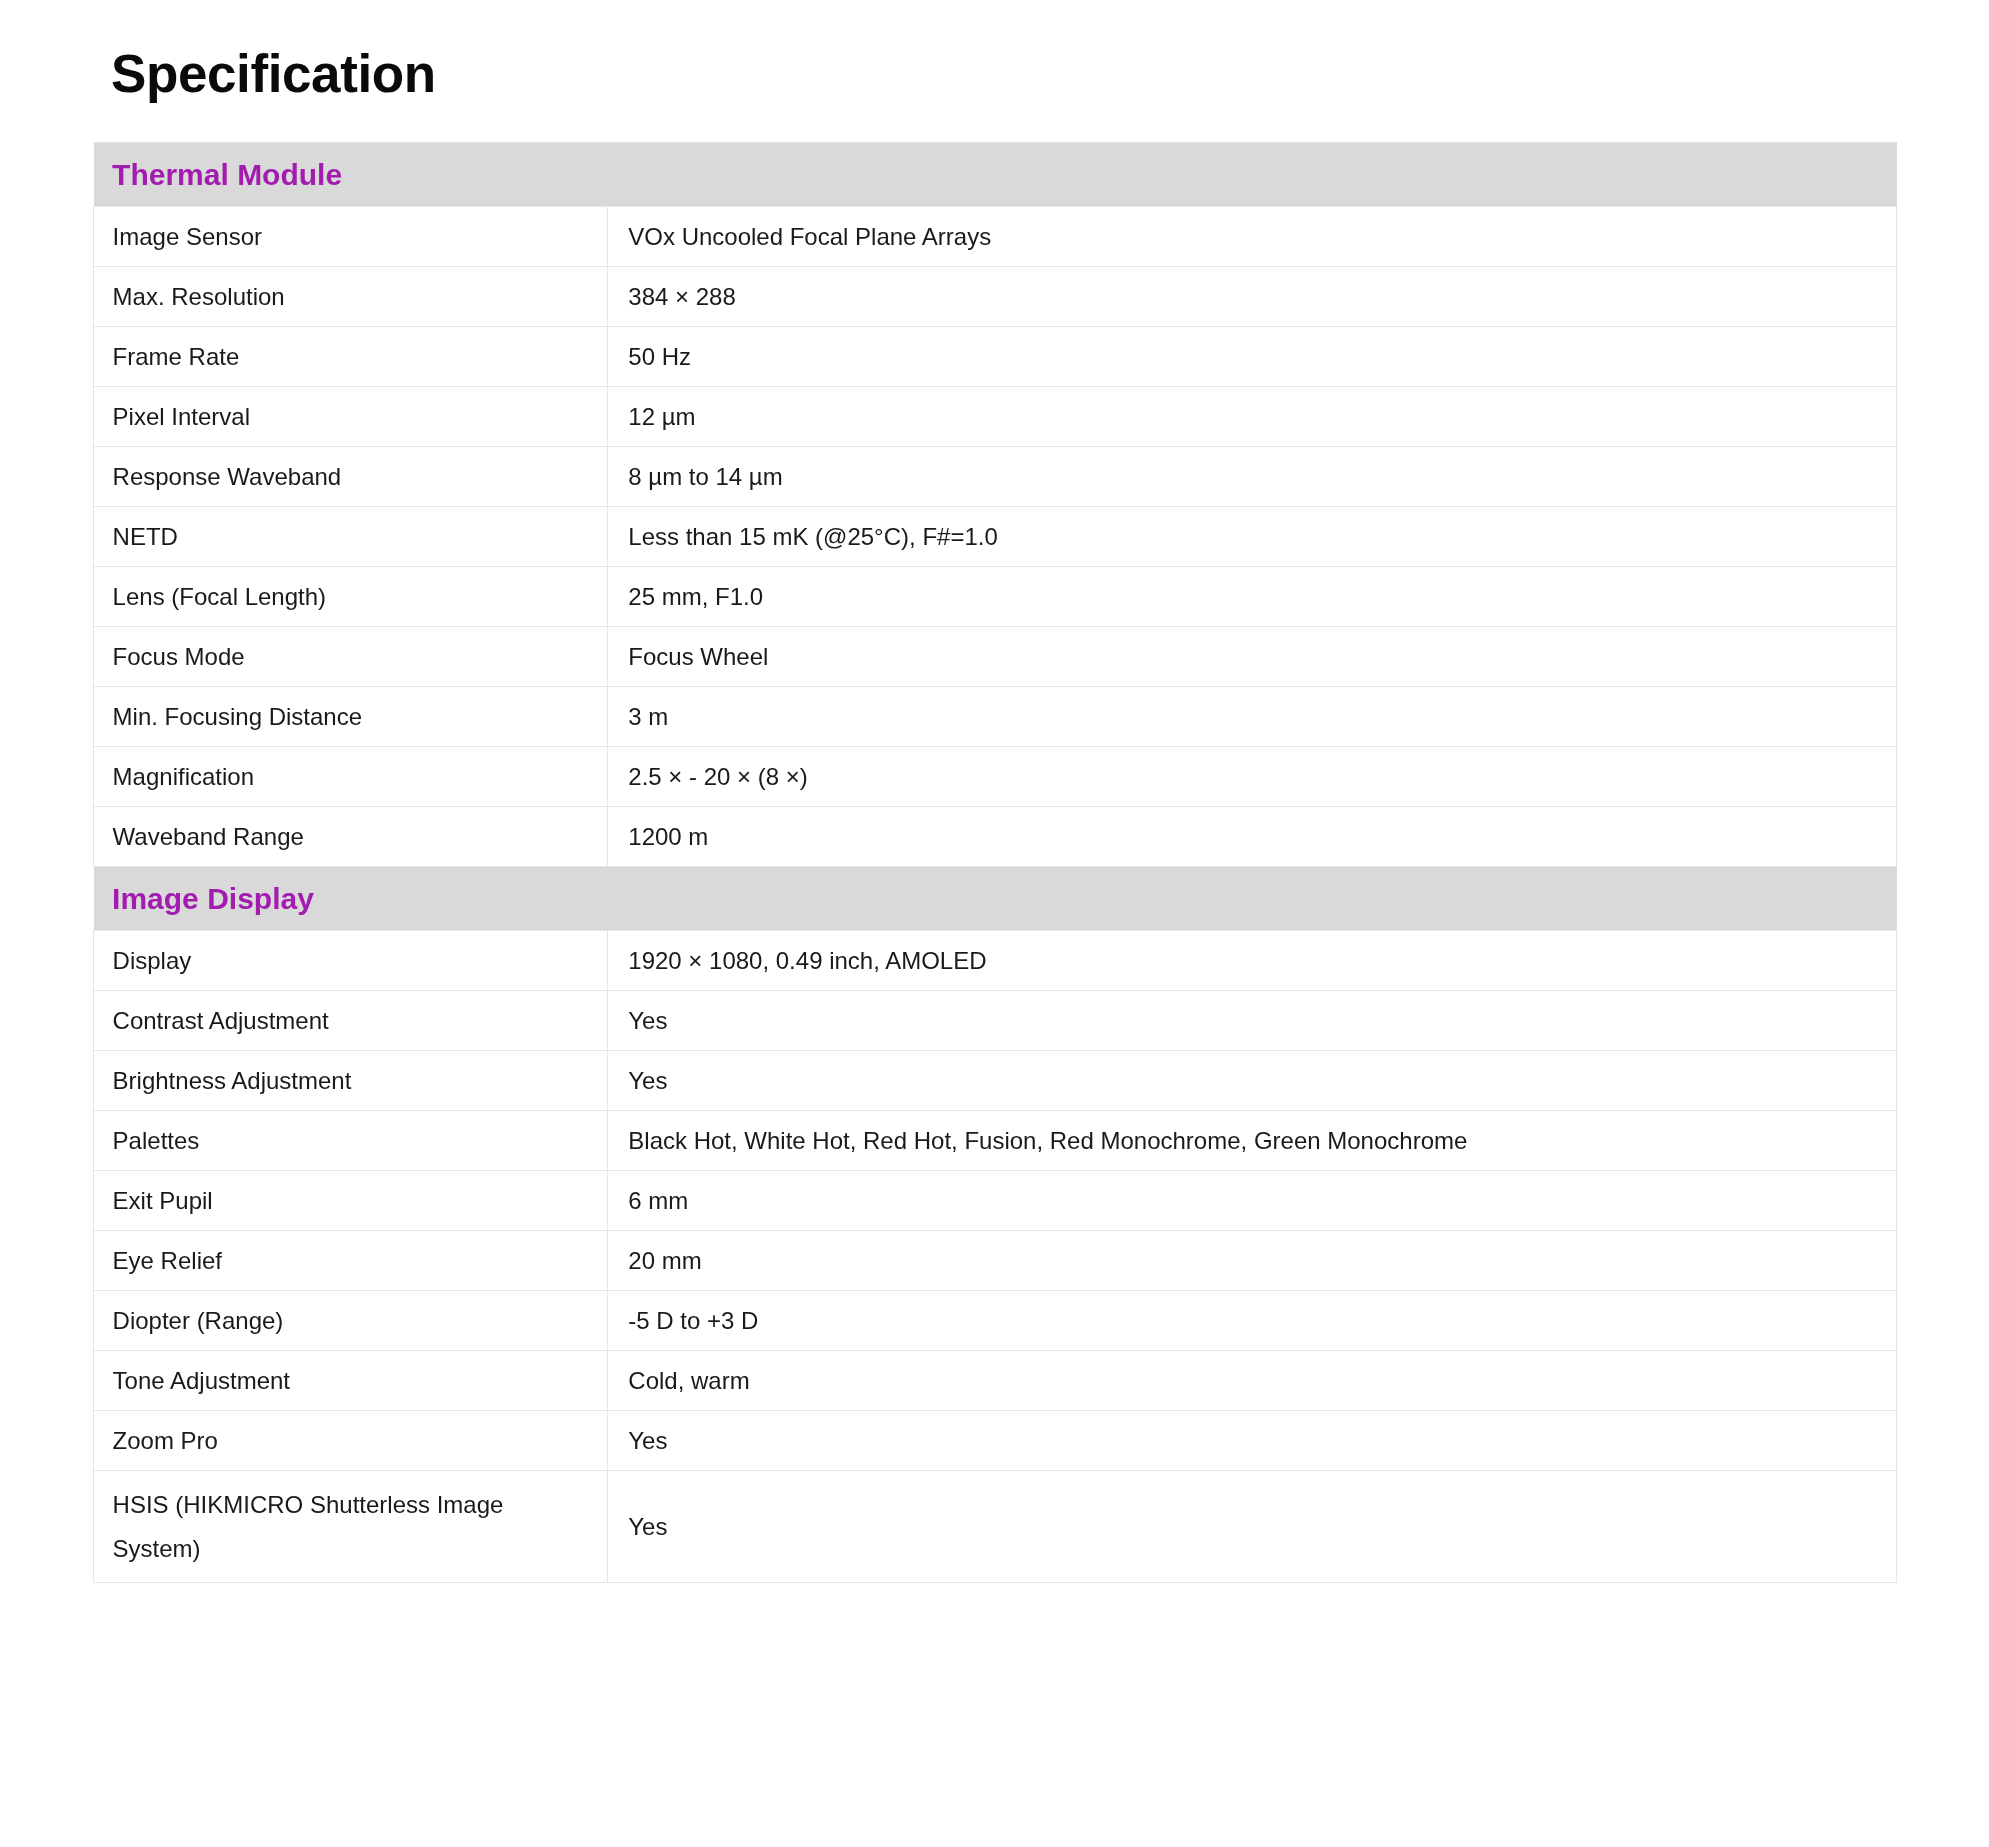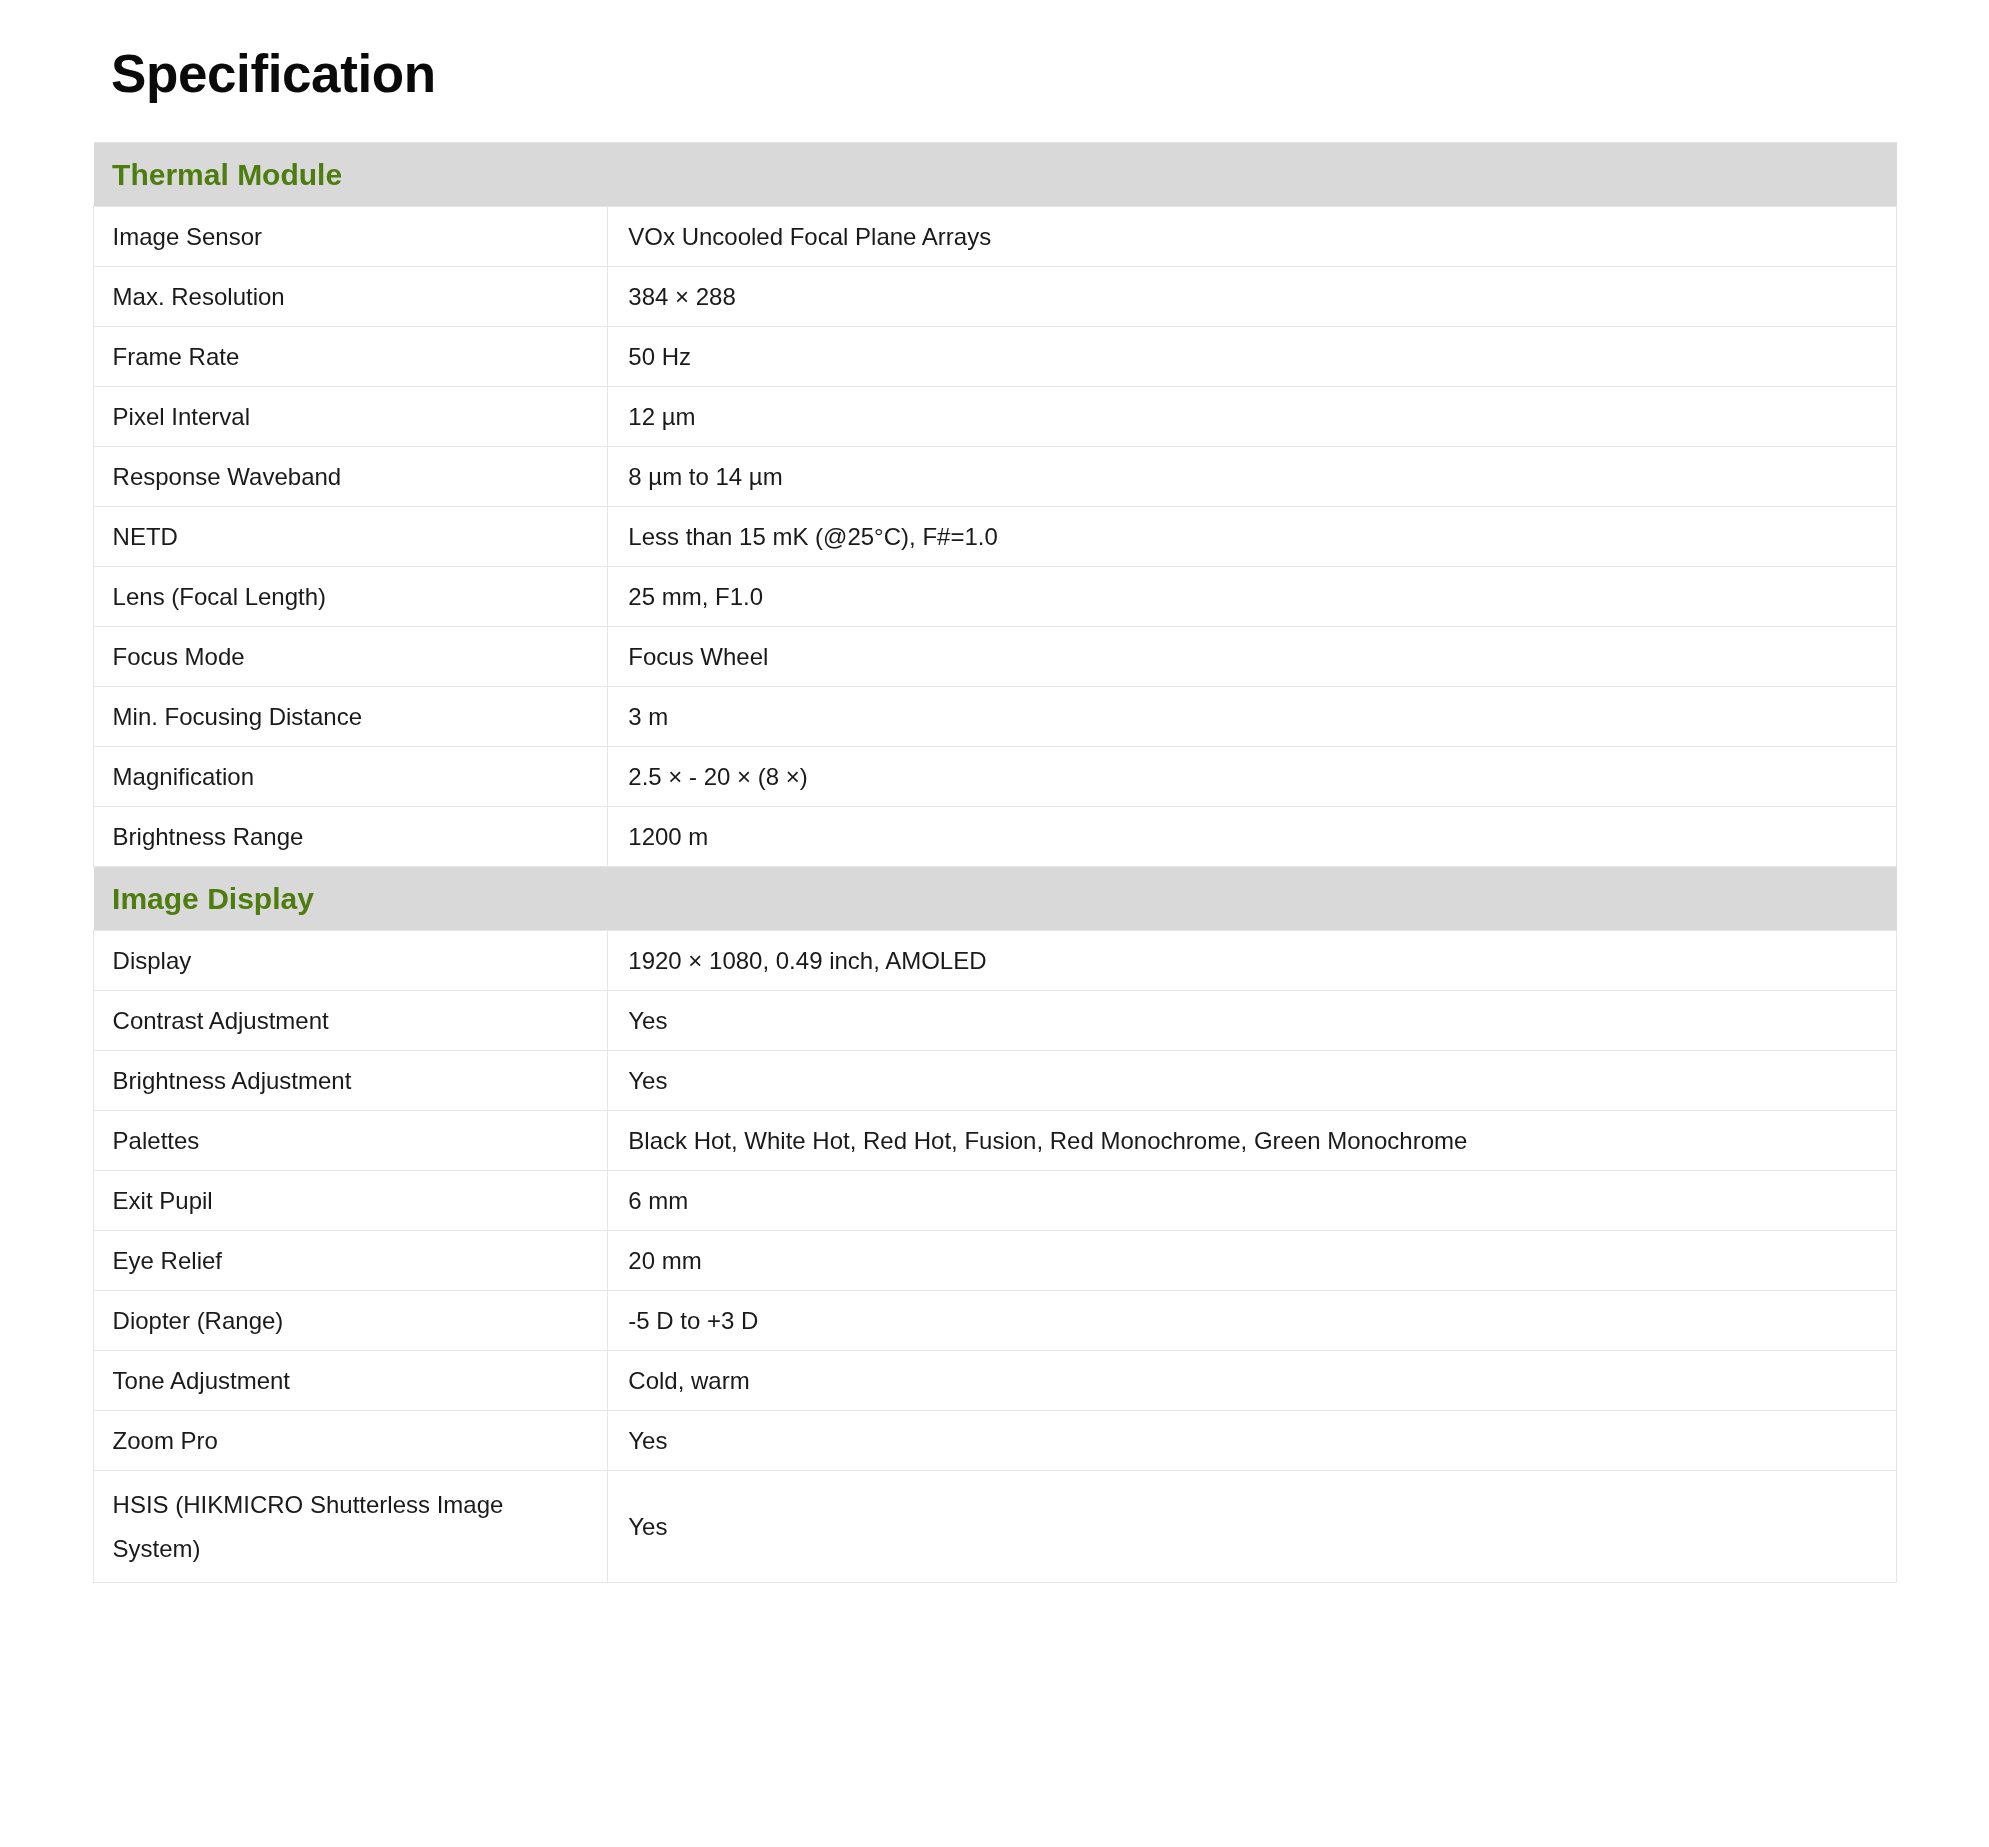--- a/index.html
+++ b/index.html
@@ -43,21 +43,21 @@
     border-bottom: 1.7px solid #e3e3e3;
   }
 
   table.spec-table col.c-label { width: 514px; }
   table.spec-table col.c-value { width: 1289px; }
 
   tr.section-row > th {
     background: #d9d9d9;
     font-size: 30px;
     font-weight: bold;
-    color: #4d7c0f;
+    color: #a21caf;
     text-align: left;
     padding: 13.6px 0 13.6px 18.6px;
     height: 52px;
     box-sizing: border-box;
     border: none;
     line-height: 1.2;
     vertical-align: middle;
   }
 
   tr.data-row > td {
@@ -150,21 +150,21 @@
           </tr>
           <tr class="data-row">
             <td class="cell-label">Min. Focusing Distance</td>
             <td class="cell-value">3 m</td>
           </tr>
           <tr class="data-row">
             <td class="cell-label">Magnification</td>
             <td class="cell-value">2.5 × - 20 × (8 ×)</td>
           </tr>
           <tr class="data-row">
-            <td class="cell-label">Brightness Range</td>
+            <td class="cell-label">Waveband Range</td>
             <td class="cell-value">1200 m</td>
           </tr>
           <tr class="section-row">
             <th colspan="2">Image Display</th>
           </tr>
           <tr class="data-row">
             <td class="cell-label">Display</td>
             <td class="cell-value">1920 × 1080, 0.49 inch, AMOLED</td>
           </tr>
           <tr class="data-row">

